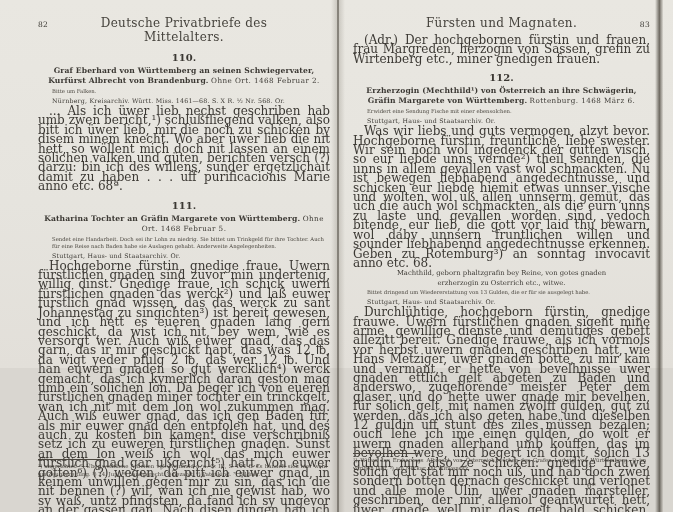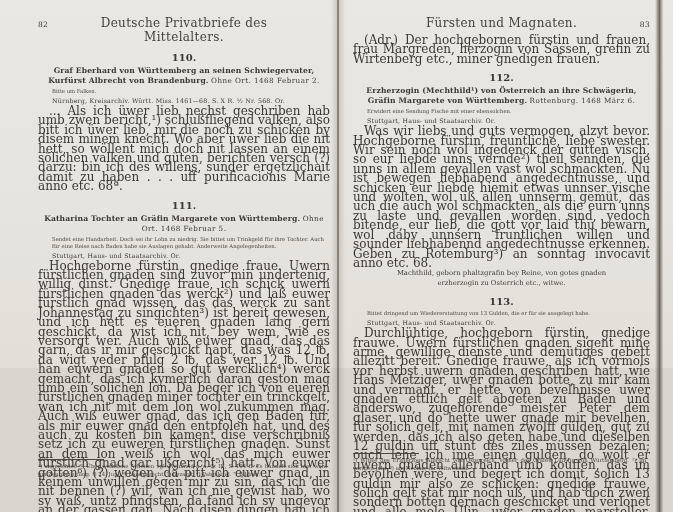--- a/index.html
+++ b/index.html
@@ -106,21 +106,20 @@
         <span class="head-main">Erzherzogin (Mechthild¹) von Österreich an ihre Schwägerin, Gräfin Margarete von Württemberg.</span>
         <span class="head-date">Rottenburg. 1468 März 6.</span>
       </div>
       <div class="regest">Erwidert eine Sendung Fische mit einer ebensolchen.</div>
       <div class="source">Stuttgart, Haus- und Staatsarchiv. Or.</div>
       <p class="body-text">Was wir liebs und guts vermogen, alzyt bevor. Hochgeborne fürstin, freuntliche, liebe swester. Wir sein noch wol ingedenck der gutten visch, so eur liebde unns vernde²) theil sennden, die unns in allem gevallen vast wol schmackten. Nu ist bewegen liebhabend angedechtnusse, und schicken eur liebde hiemit etwas unnser vische und wolten wol uß allen unnserm gemüt, das uch die auch wol schmackten, als die eurn unns zu laste und gevallen worden sind, yedoch bitende, eur lieb, die gott vor laid thu bewarn, wol daby unnsern fruntlichen willen und sounder liebhabennd angedechtnusse erkennen. Geben zu Rotemburg³) an sonntag invocavit anno etc. 68.</p>
       <div class="signature block">Machthild, geborn phaltzgrafin bey Reine, von gotes gnaden erzherzogin zu Osterrich etc., witwe.</div>
     </section>
 
     <section>
-      <div class="sec-num">113.</div>
       <div class="regest">Bittet dringend um Wiedererstattung von 13 Gulden, die er für sie ausgelegt habe.</div>
       <div class="source">Stuttgart, Haus- und Staatsarchiv. Or.</div>
       <p class="body-text">Durchlühtige, hochgeborn fürstin, gnedige frauwe. Uwern fürstlichen gnaden sigent mine arme, gewillige dienste und demütiges gebett allezitt bereit. Gnedige frauwe, als ich vormols vor herbst uwern gnaden geschriben hatt, wie Hans Metziger, uwer gnaden botte, zu mir kam und vermant, er hette von bevelhnisse uwer gnaden ettlich gelt abgeten zu Baden und anderswo, zugehörende meister Peter dem glaser, und do hette uwer gnade mir bevelhen, für solich gelt, mit namen zwölff gülden, gut zu werden, das ich also geten habe und dieselben 12 guldin uff stunt des ziles müssen bezalen; ouch lehe ich ime einen gulden, do wolt er uwern gnaden allerhand umb kouffen, das im bevolhen were, und begert ich domit, solich 13 guldin mir also ze schicken: gnedige frauwe, solich gelt stat mir noch uß, und hab doch zwen sondern botten dernach geschicket und verlonet und alle mole Ulin, uwer gnaden marsteller, geschriben, der mir allemol geantwurtet hett, üwer gnade well mir das gelt bald schicken. Nün weis ich</p>
     </section>
 
     <div class="footnote-area">
       <div class="fn-rule"></div>
       <div class="footnotes">¹) Witwe des Erzherzogs Albrecht von Österreich, vorher des Grafen Ludwig von Württemberg. ²) im vorigen Jahr. ³) am Neckar, ihr Witwensitz.</div>
     </div>
     <div class="sig-mark">6*</div>

